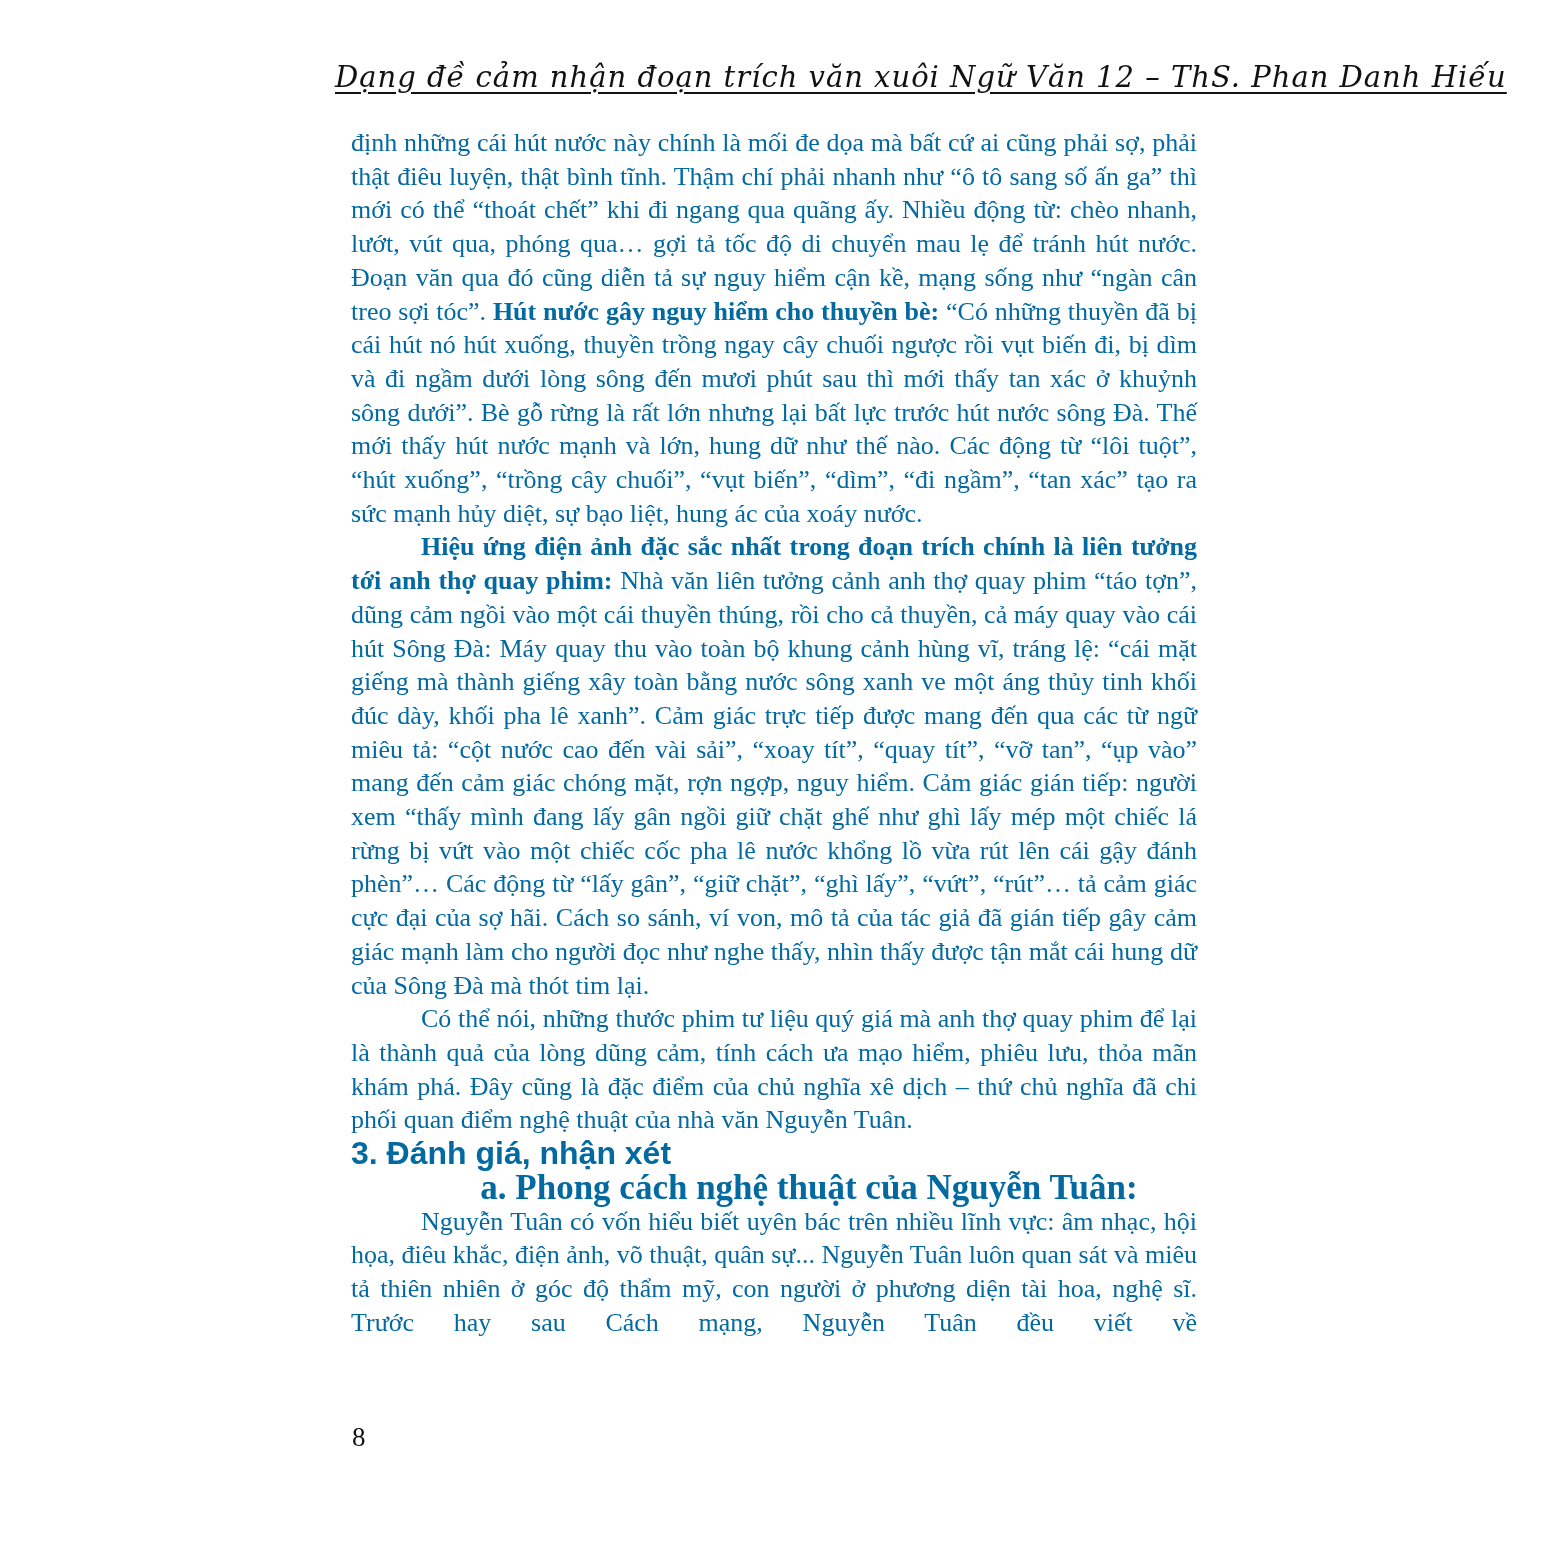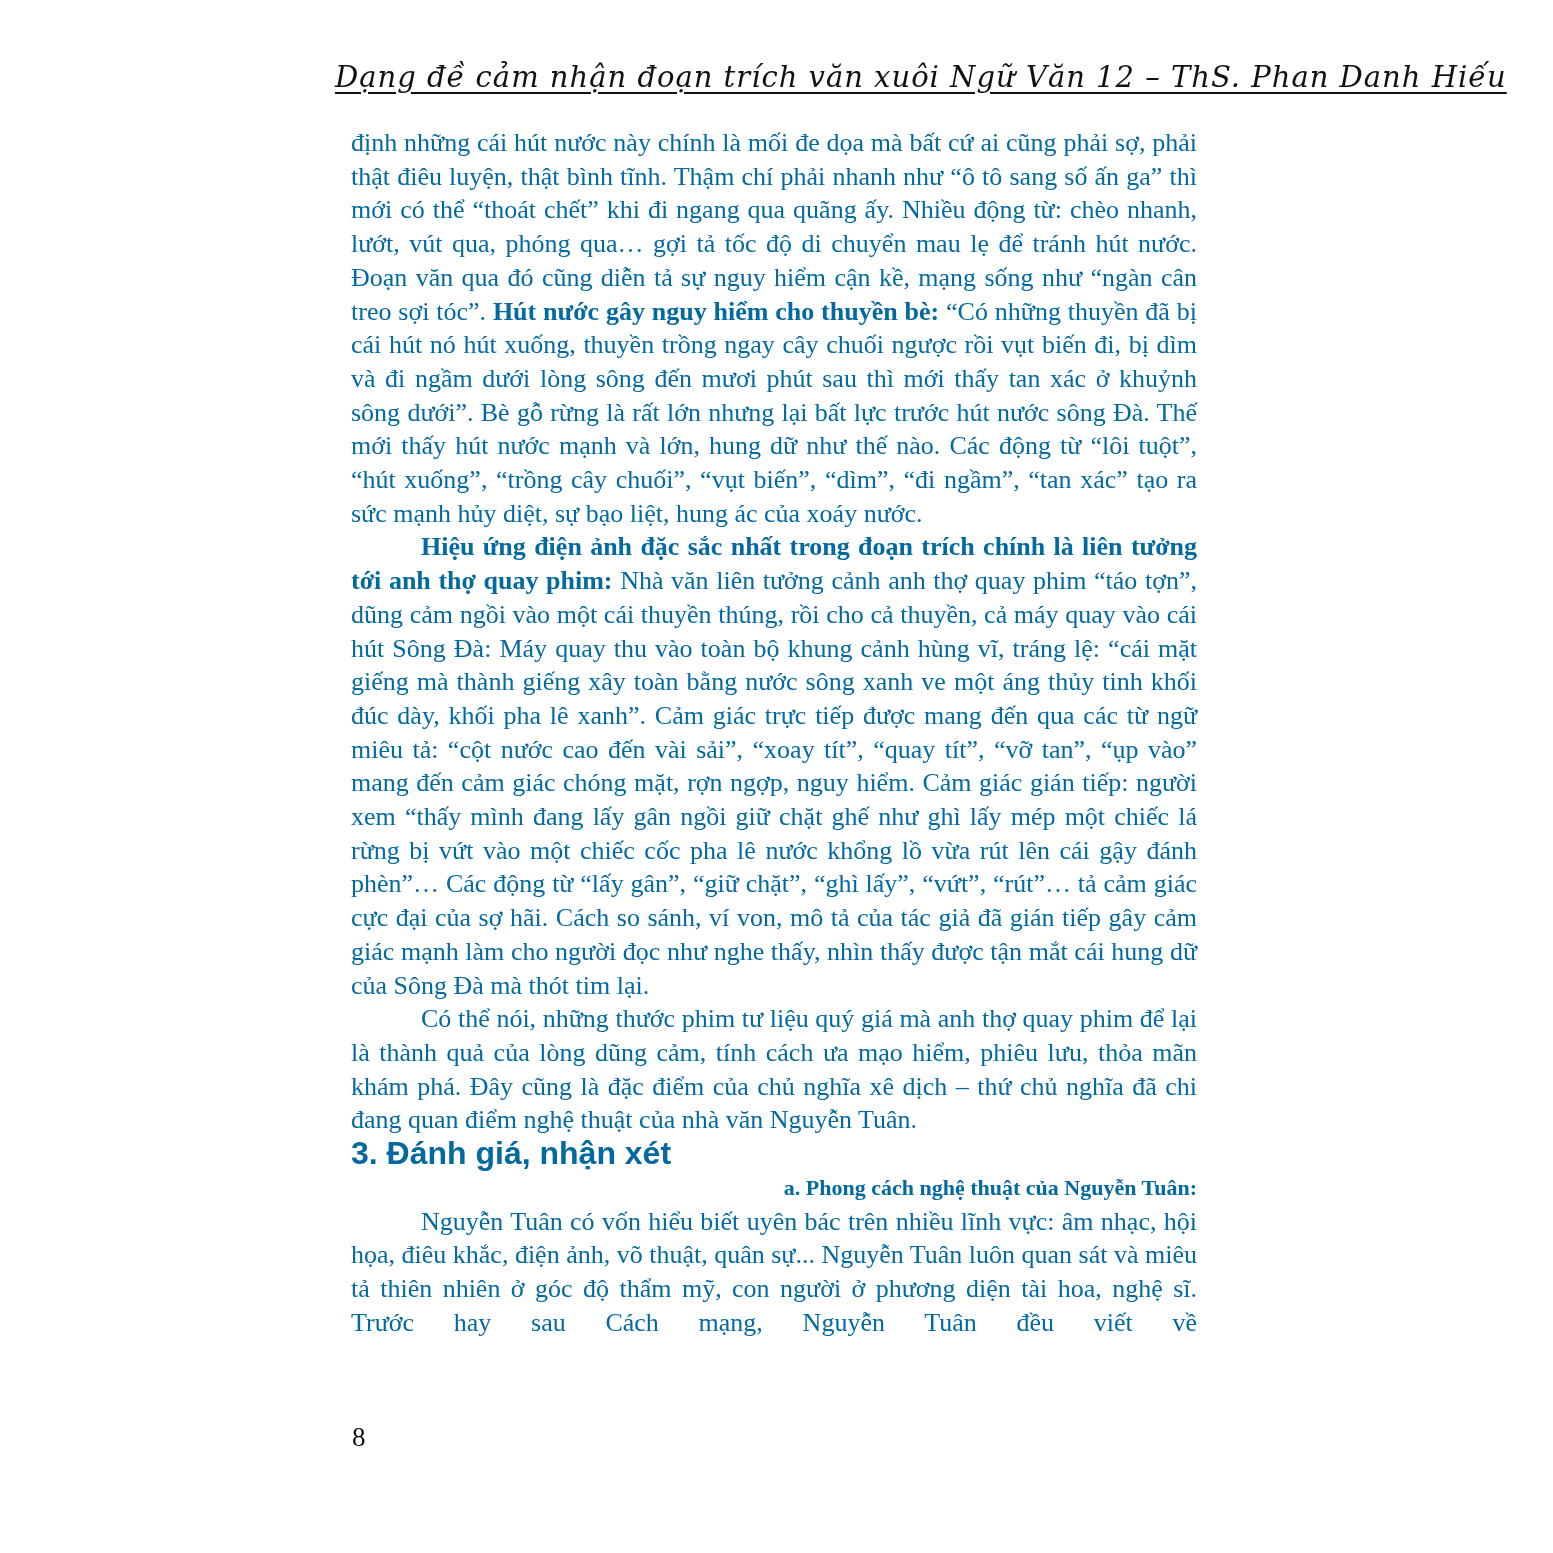--- a/index.html
+++ b/index.html
@@ -59,23 +59,23 @@
     font-family: "Liberation Sans", sans-serif;
     font-weight: bold;
     font-size: 32px;
     line-height: 33.7px;
     text-align: left;
   }
   .h-serif {
     margin: 0;
     padding: 0;
     font-family: "Liberation Serif", serif;
-    font-size: 22px;
+    font-size: 35px;
     line-height: 33.7px;
-    text-align: right;
+    text-align: center;
     text-indent: 70px;
   }
   .page-number {
     position: absolute;
     left: 352px;
     top: 1422px;
     font-size: 27px;
     color: #111111;
   }
 </style>
@@ -84,21 +84,21 @@
 
 <div class="page">
 
   <div class="running-head">
     <span class="rh-text">Dạng đề cảm nhận đoạn trích văn xuôi Ngữ Văn 12 – ThS. Phan Danh Hiếu</span>
   </div>
 
   <div class="body-col">
     <p class="para"><span>định những cái hút nước này chính là mối đe dọa mà bất cứ ai cũng phải sợ, phải thật điêu luyện, thật bình tĩnh. Thậm chí phải nhanh như “ô tô sang số ấn ga” thì mới có thể “thoát chết” khi đi ngang qua quãng ấy. Nhiều động từ: chèo nhanh, lướt, vút qua, phóng qua… gợi tả tốc độ di chuyển mau lẹ để tránh hút nước. Đoạn văn qua đó cũng diễn tả sự nguy hiểm cận kề, mạng sống như “ngàn cân treo sợi tóc”. </span><b>Hút nước gây nguy hiểm cho thuyền bè: </b><span>“Có những thuyền đã bị cái hút nó hút xuống, thuyền trồng ngay cây chuối ngược rồi vụt biến đi, bị dìm và đi ngầm dưới lòng sông đến mươi phút sau thì mới thấy tan xác ở khuỷnh sông dưới”. Bè gỗ rừng là rất lớn nhưng lại bất lực trước hút nước sông Đà. Thế mới thấy hút nước mạnh và lớn, hung dữ như thế nào. Các động từ “lôi tuột”, “hút xuống”, “trồng cây chuối”, “vụt biến”, “dìm”, “đi ngầm”, “tan xác” tạo ra sức mạnh hủy diệt, sự bạo liệt, hung ác của xoáy nước.</span></p>
     <p class="para indent"><b>Hiệu ứng điện ảnh đặc sắc nhất trong đoạn trích chính là liên tưởng tới anh thợ quay phim: </b><span>Nhà văn liên tưởng cảnh anh thợ quay phim “táo tợn”, dũng cảm ngồi vào một cái thuyền thúng, rồi cho cả thuyền, cả máy quay vào cái hút Sông Đà: Máy quay thu vào toàn bộ khung cảnh hùng vĩ, tráng lệ: “cái mặt giếng mà thành giếng xây toàn bằng nước sông xanh ve một áng thủy tinh khối đúc dày, khối pha lê xanh”. Cảm giác trực tiếp được mang đến qua các từ ngữ miêu tả: “cột nước cao đến vài sải”, “xoay tít”, “quay tít”, “vỡ tan”, “ụp vào” mang đến cảm giác chóng mặt, rợn ngợp, nguy hiểm. Cảm giác gián tiếp: người xem “thấy mình đang lấy gân ngồi giữ chặt ghế như ghì lấy mép một chiếc lá rừng bị vứt vào một chiếc cốc pha lê nước khổng lồ vừa rút lên cái gậy đánh phèn”… Các động từ “lấy gân”, “giữ chặt”, “ghì lấy”, “vứt”, “rút”… tả cảm giác cực đại của sợ hãi. Cách so sánh, ví von, mô tả của tác giả đã gián tiếp gây cảm giác mạnh làm cho người đọc như nghe thấy, nhìn thấy được tận mắt cái hung dữ của Sông Đà mà thót tim lại.</span></p>
-    <p class="para indent"><span>Có thể nói, những thước phim tư liệu quý giá mà anh thợ quay phim để lại là thành quả của lòng dũng cảm, tính cách ưa mạo hiểm, phiêu lưu, thỏa mãn khám phá. Đây cũng là đặc điểm của chủ nghĩa xê dịch – thứ chủ nghĩa đã chi đang quan điểm nghệ thuật của nhà văn Nguyễn Tuân.</span></p>
+    <p class="para indent"><span>Có thể nói, những thước phim tư liệu quý giá mà anh thợ quay phim để lại là thành quả của lòng dũng cảm, tính cách ưa mạo hiểm, phiêu lưu, thỏa mãn khám phá. Đây cũng là đặc điểm của chủ nghĩa xê dịch – thứ chủ nghĩa đã chi phối quan điểm nghệ thuật của nhà văn Nguyễn Tuân.</span></p>
     <h3 class="h-sans">3. Đánh giá, nhận xét</h3>
     <h4 class="h-serif">a. Phong cách nghệ thuật của Nguyễn Tuân:</h4>
     <p class="para indent flush-last"><span>Nguyễn Tuân có vốn hiểu biết uyên bác trên nhiều lĩnh vực: âm nhạc, hội họa, điêu khắc, điện ảnh, võ thuật, quân sự... Nguyễn Tuân luôn quan sát và miêu tả thiên nhiên ở góc độ thẩm mỹ, con người ở phương diện tài hoa, nghệ sĩ. Trước hay sau Cách mạng, Nguyễn Tuân đều viết về</span></p>
   </div>
 
   <div class="page-number">8</div>
 
 </div>
 
 </body></html>

